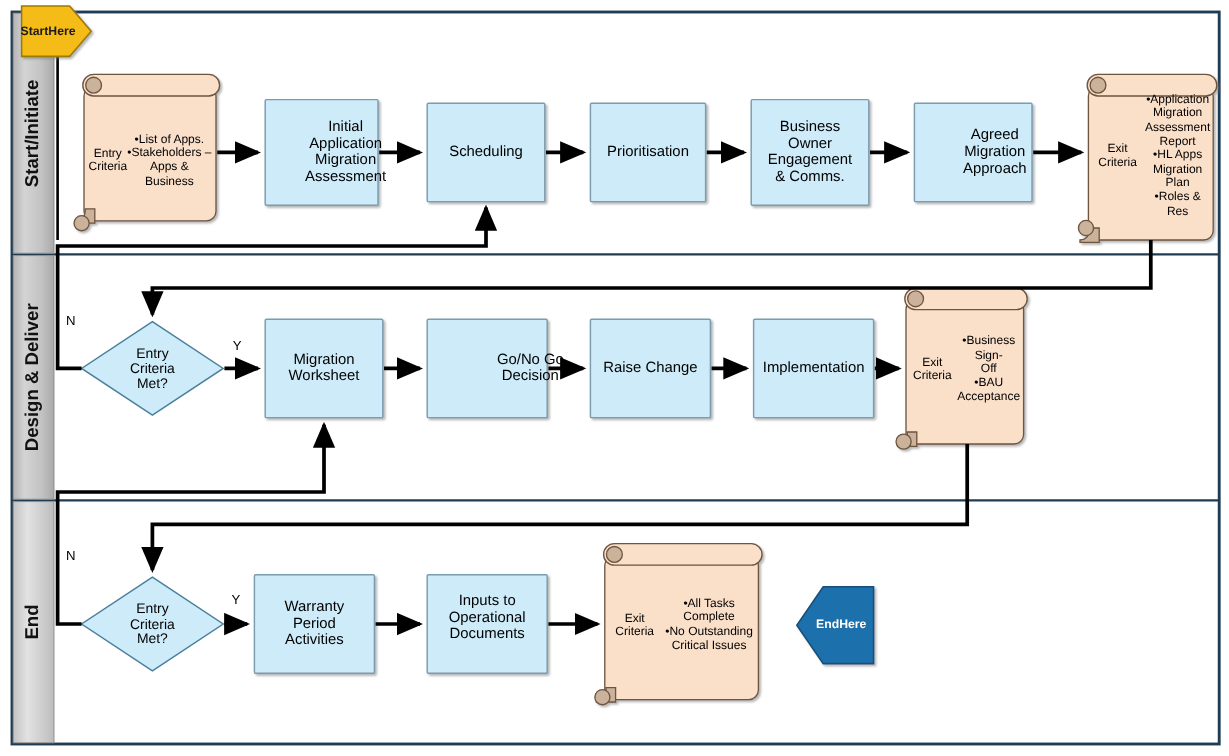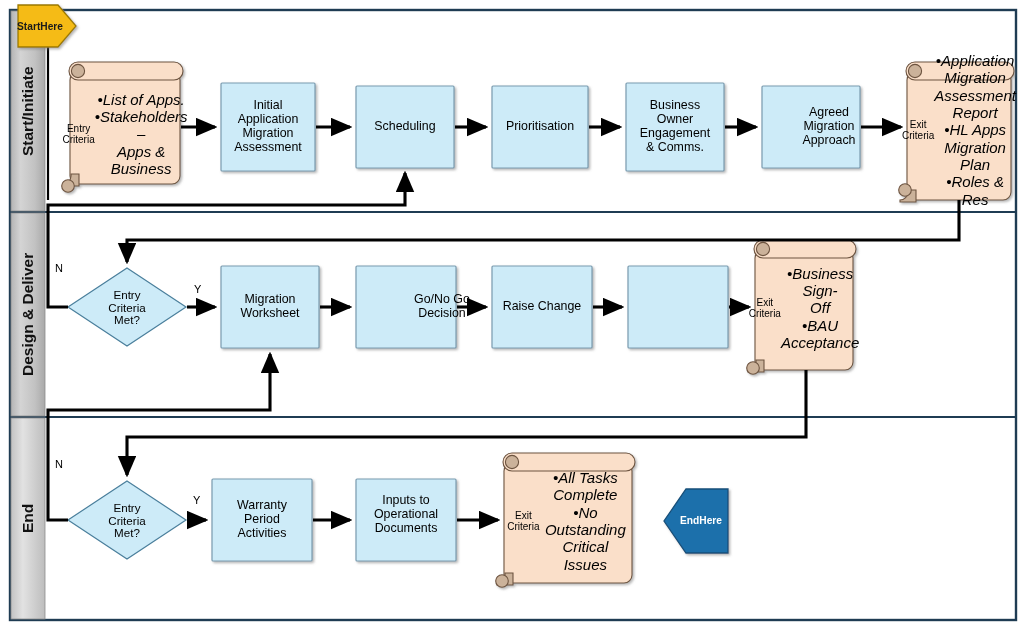--- a/index.html
+++ b/index.html
@@ -8,21 +8,21 @@
     width:1024px;height:630px;overflow:hidden;position:relative;
   }
   #stage{position:absolute;left:0;top:0;width:1024px;height:630px;}
   #svgroot{position:absolute;left:0;top:0;width:1024px;height:630px;}
 
   
   .lbl{position:absolute;text-align:center;color:#000;line-height:1.12;
        pointer-events:none;white-space:pre-line;}
   .proc-lbl{font-size:12.4px;}
   .scroll-title{font-size:10px;}
-  .scroll-body{font-size:15px;line-height:1.16;font-style:italic;}
+  .scroll-body{font-size:10px;line-height:1.16;}
   .dia-lbl{font-size:11.6px;}
   .marker-lbl{font-size:10.2px;font-weight:bold;line-height:1.2;}
   .lane-lbl{position:absolute;font-weight:bold;font-size:15.5px;color:#111;
             writing-mode:vertical-rl;transform:rotate(180deg);
             display:flex;align-items:center;justify-content:center;
             pointer-events:none;}
   .yn{position:absolute;font-size:11px;color:#000;}
   .start-txt{color:#1b1b1b;}
   .end-txt{color:#ffffff;}
   .ctr{display:flex;align-items:center;justify-content:center;flex-direction:row;}
@@ -160,21 +160,21 @@
 
   <div class="lbl ctr" style="left:72px;top:82px;width:106px;height:104px;">
     <span class="scroll-title">Entry
 Criteria</span>
     <span class="scroll-body">•List of Apps.
 •Stakeholders –
 Apps &amp;
 Business</span>
   </div>
 
-  <div class="lbl proc-lbl ctr" style="left:221px;top:83px;width:94px;height:88px;">Initial
+  <div class="lbl proc-lbl ctr" style="left:221px;top:83px;width:94px;height:88px;padding-left:20px;">Initial
 Application
 Migration
 Assessment</div>
   <div class="lbl proc-lbl ctr" style="left:356px;top:86px;width:98px;height:82px;">Scheduling</div>
   <div class="lbl proc-lbl ctr" style="left:468px;top:86px;width:96px;height:82px;margin-left:24px;">Prioritisation</div>
   <div class="lbl proc-lbl ctr" style="left:626px;top:83px;width:98px;height:88px;">Business
 Owner
 Engagement
 &amp; Comms.</div>
   <div class="lbl proc-lbl ctr" style="left:762px;top:86px;width:98px;height:82px;padding-left:18px;">Agreed
@@ -196,20 +196,21 @@
 Criteria
 Met?</div>
   <div class="yn" style="left:55px;top:262px;">N</div>
   <div class="yn" style="left:194px;top:283px;">Y</div>
 
   <div class="lbl proc-lbl ctr" style="left:221px;top:266px;width:98px;height:82px;">Migration
 Worksheet</div>
   <div class="lbl proc-lbl ctr" style="left:356px;top:266px;width:100px;height:82px;margin-left:36px;">Go/No Go
 Decision</div>
   <div class="lbl proc-lbl ctr" style="left:492px;top:266px;width:100px;height:82px;">Raise Change</div>
+  <div class="lbl proc-lbl ctr" style="left:628px;top:266px;width:100px;height:82px;">Implementation</div>
 
   <div class="lbl ctr" style="left:757px;top:262px;width:94px;height:92px;">
     <span class="scroll-title">Exit Criteria</span>
     <span class="scroll-body">•Business Sign-
 Off
 •BAU
 Acceptance</span>
   </div>
 
   <div class="lbl dia-lbl ctr" style="left:87px;top:495px;width:80px;height:50px;">Entry

